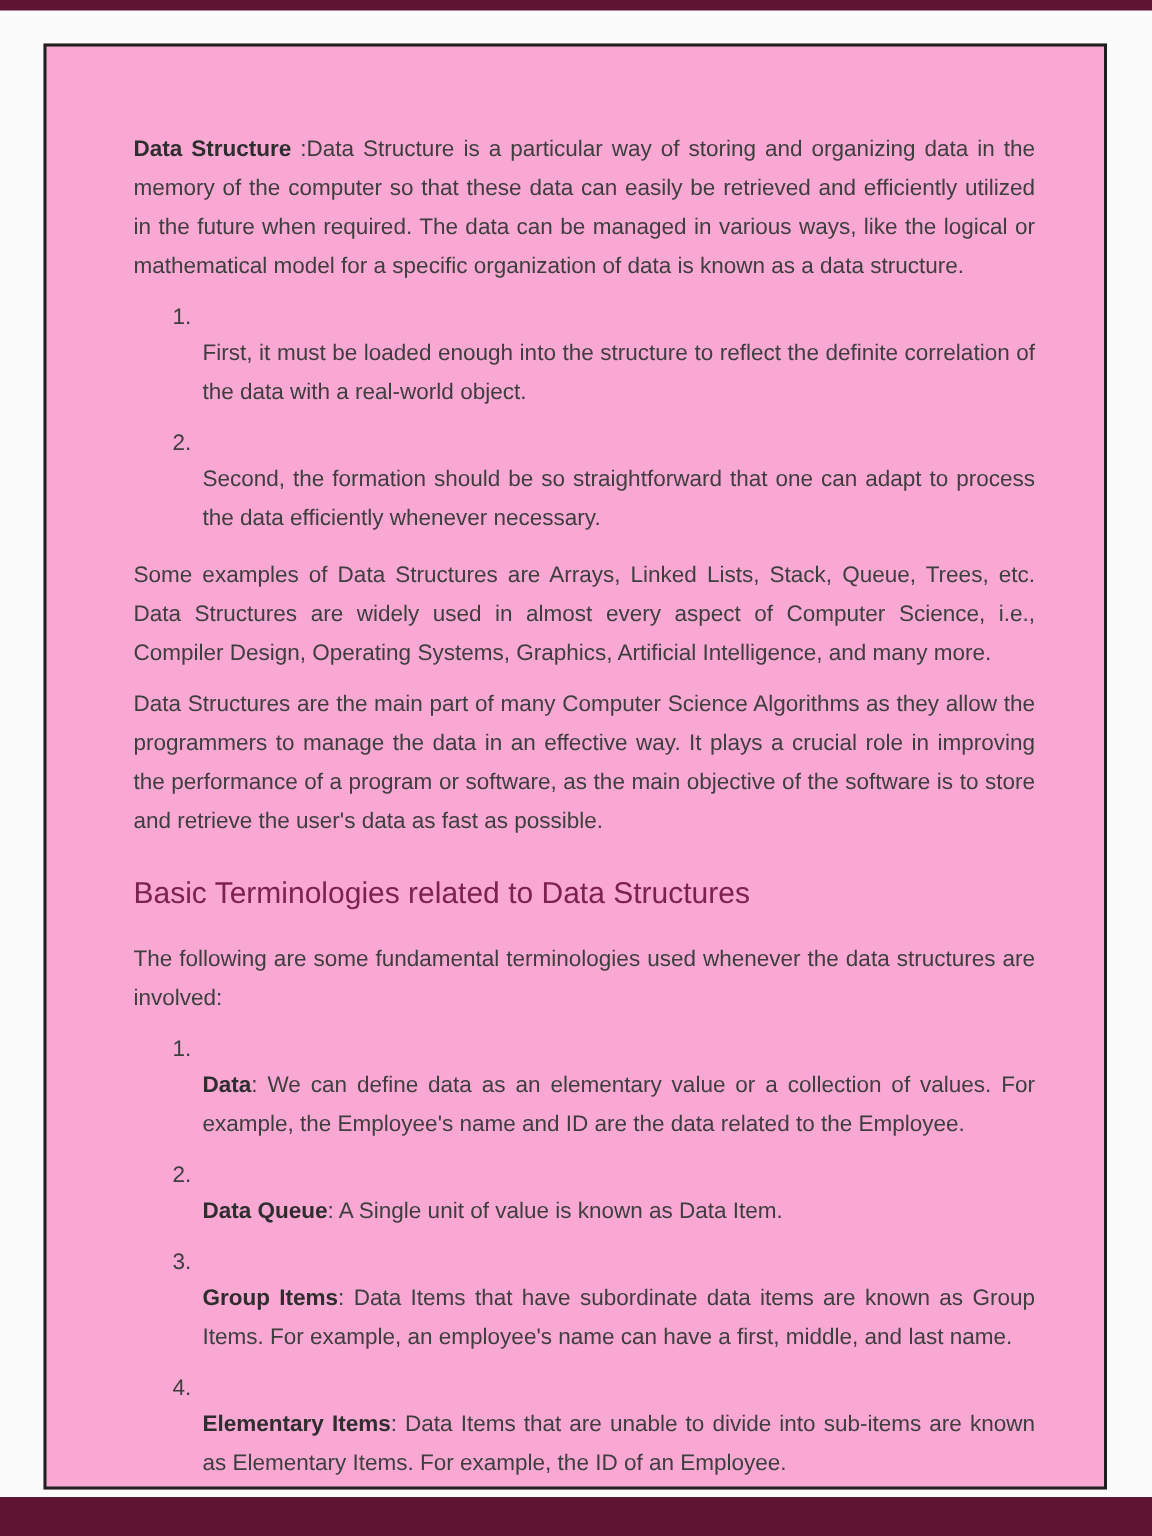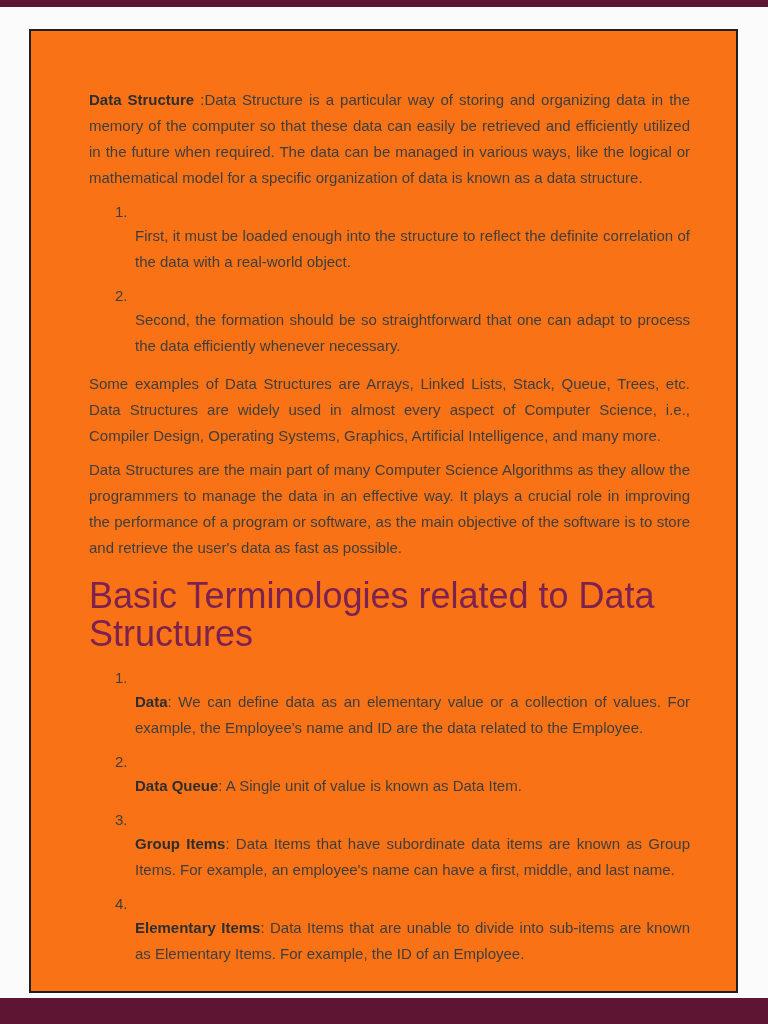--- a/index.html
+++ b/index.html
@@ -17,39 +17,39 @@
     overflow:hidden;
     font-family:"Liberation Sans","DejaVu Sans",sans-serif;
   }
   .edge-bar{position:absolute;left:0;right:0;background:var(--edge-bar-color);}
   .edge-bar.top{top:0;height:7px;}
   .edge-bar.bottom{bottom:0;height:26px;}
   .page{
     position:absolute;
     left:29px;top:29px;
     width:709px;height:964px;
-    background:#f97316;
+    background:#f9a8d4;
     border:2px solid var(--border-color);
     padding:56px 46px 30px 58px;
   }
   .body-text{
     color:var(--body-color);
     font-size:15px;
     line-height:26px;
   }
   p{margin:0 0 8px 0;text-align:justify;}
   p:last-child{margin-bottom:0;}
   b{color:#2e2e2e;}
   .olist{margin:4px 0 12px 0;padding-left:26px;}
   .oli{display:flex;margin-bottom:8px;}
   .oli .n{flex:0 0 20px;}
   .oli .t{flex:1;text-align:justify;margin-top:24px;}
   h1.section-heading{
     margin:16px 0 12px 0;
-    font-size:36px;
+    font-size:20px;
     line-height:38px;
     font-weight:400;
     color:var(--heading-color);
     text-align:left;
   }
 </style>
 </head>
 <body>
 
 <div class="edge-bar top"></div>
@@ -71,20 +71,21 @@
       </div>
     </div>
 
     <p>Some examples of Data Structures are Arrays, Linked Lists, Stack, Queue, Trees, etc. Data Structures are widely used in almost every aspect of Computer Science, i.e., Compiler Design, Operating Systems, Graphics, Artificial Intelligence, and many more.</p>
 
     <p>Data Structures are the main part of many Computer Science Algorithms as they allow the programmers to manage the data in an effective way. It plays a crucial role in improving the performance of a program or software, as the main objective of the software is to store and retrieve the user's data as fast as possible.</p>
 
     <h1 class="section-heading">Basic Terminologies related to Data Structures</h1>
 
 
+    <p>The following are some fundamental terminologies used whenever the data structures are involved:</p>
 
     <div class="olist">
       <div class="oli">
         <span class="n">1.</span>
         <div class="t"><b>Data</b><span>: We can define data as an elementary value or a collection of values. For example, the Employee's name and ID are the data related to the Employee.</span></div>
       </div>
       <div class="oli">
         <span class="n">2.</span>
         <div class="t"><b>Data Queue</b><span>: A Single unit of value is known as Data Item.</span></div>
       </div>

